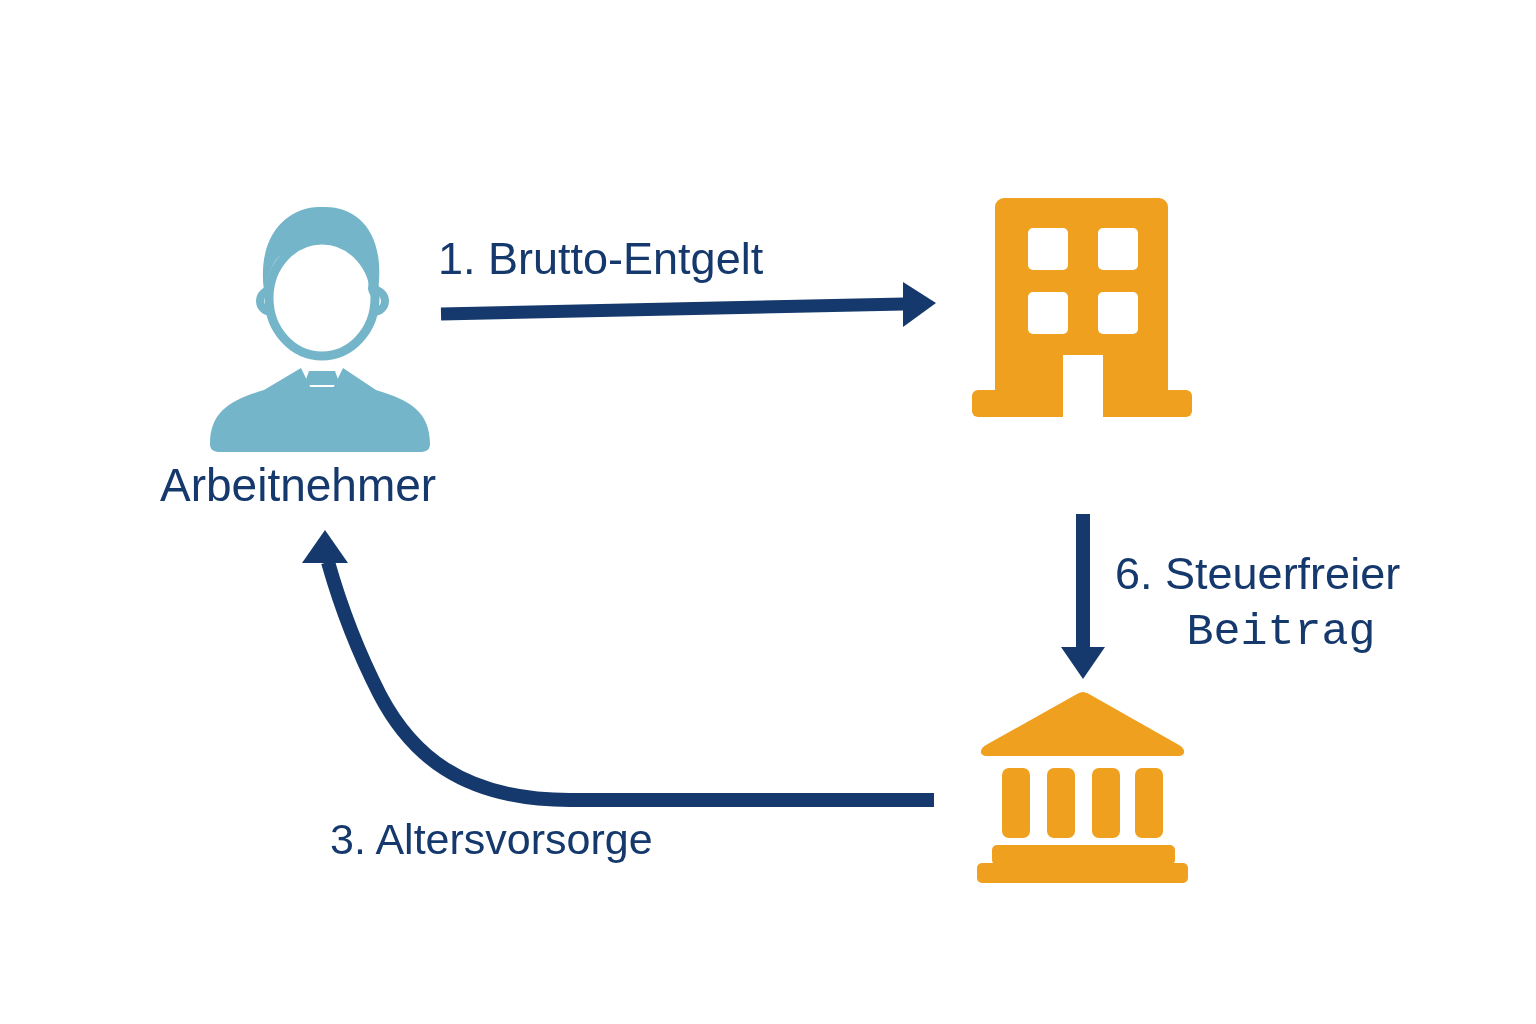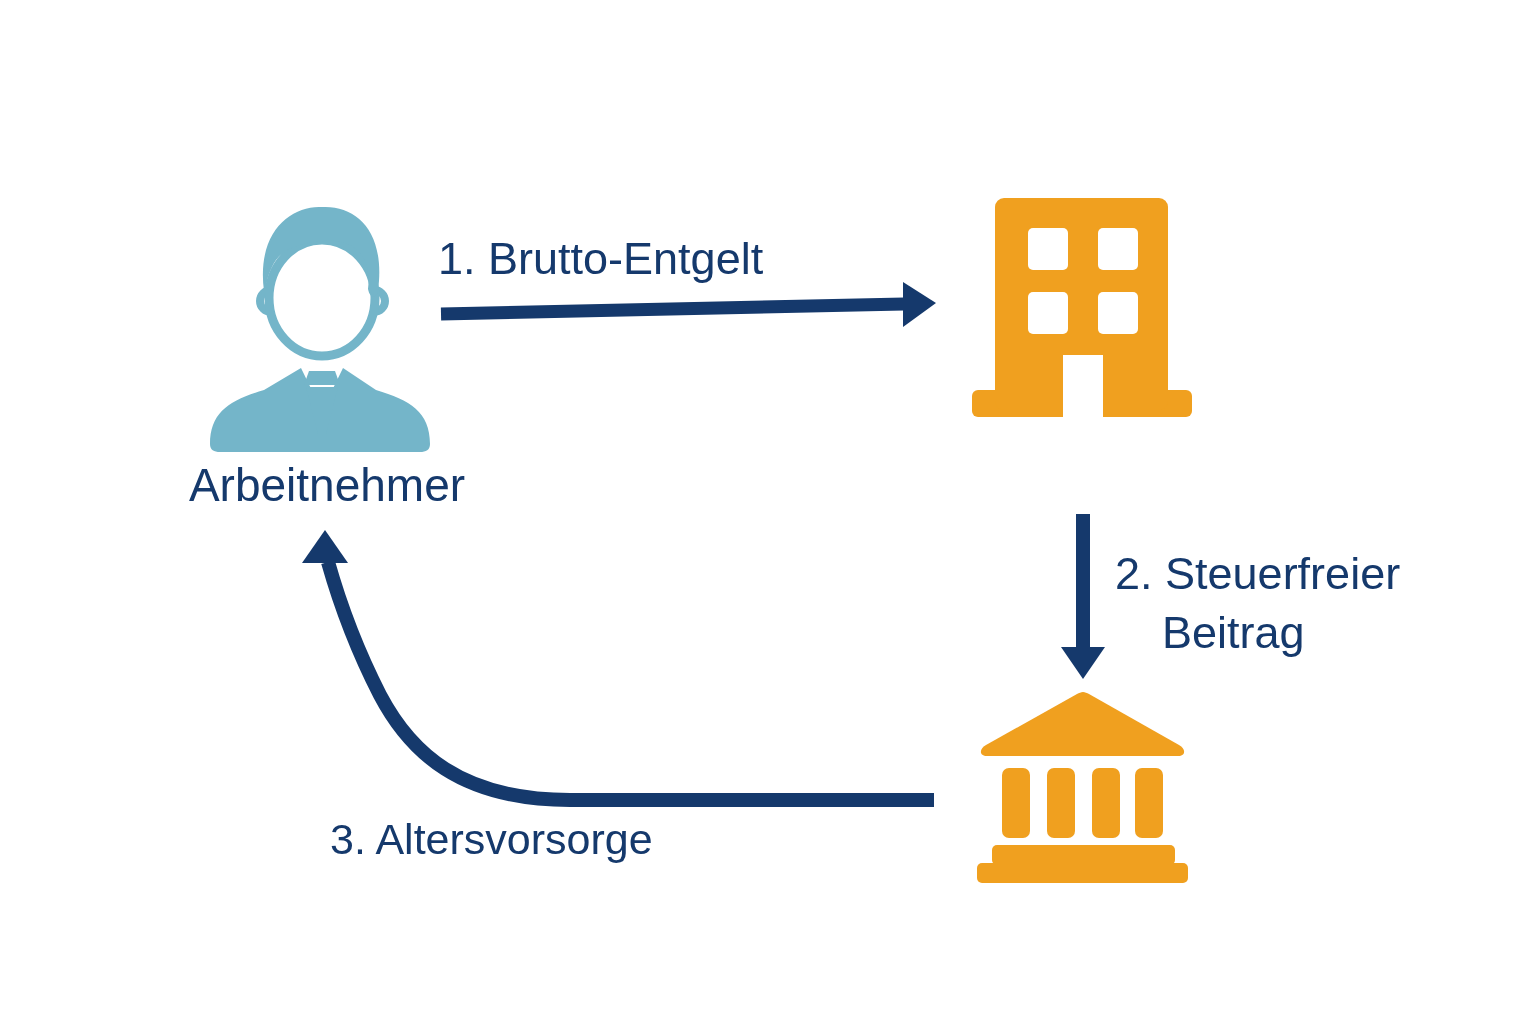--- a/index.html
+++ b/index.html
@@ -11,24 +11,24 @@
     overflow: hidden;
     font-family: "Liberation Sans", sans-serif;
   }
   .abs { position: absolute; }
   .label {
     position: absolute;
     color: #15396C;
     font-weight: 500;
     white-space: nowrap;
   }
-  .node-label { font-size: 46px; text-align: center; }
-  .flow-label { font-size: 45px; }
+  .node-label { font-size: 46px; text-align: left; }
+  .flow-label { font-size: 45px; text-align: center; }
   .step2-line { display: block; line-height: 59px; }
-  .step2-line.indent { margin-left: 47px; }
+  .step2-line.indent { margin-left: 47px; font-family: Liberation Mono, monospace; }
   svg { display: block; }
 </style>
 </head>
 <body>
 
 <div class="canvas">
 
   <svg class="abs" style="left:0;top:0" width="1536" height="1024" viewBox="0 0 1536 1024">
     <g>
       <path d="M 441 314 L 904 304" stroke="#15396C" stroke-width="13" fill="none"></path>
@@ -81,19 +81,19 @@
     <rect x="72" y="78" width="28" height="70" rx="7" fill="#F0A01F"></rect>
     <rect x="117" y="78" width="28" height="70" rx="7" fill="#F0A01F"></rect>
     <rect x="160" y="78" width="28" height="70" rx="7" fill="#F0A01F"></rect>
     <rect x="17" y="155" width="183" height="20" rx="5" fill="#F0A01F"></rect>
     <rect x="2" y="173" width="211" height="20" rx="5" fill="#F0A01F"></rect>
   </svg>
 
   <div class="label flow-label" style="left:438px;top:233px;">1. Brutto-Entgelt</div>
 
   <div class="label flow-label" style="left:1115px;top:544px;">
-    <span class="step2-line">2. Steuerfreier</span>
+    <span class="step2-line">6. Steuerfreier</span>
     <span class="step2-line indent">Beitrag</span>
   </div>
 
   <div class="label flow-label" style="left:330px;top:815px;font-size:43px;">3. Altersvorsorge</div>
 
 </div>
 
 </body></html>

